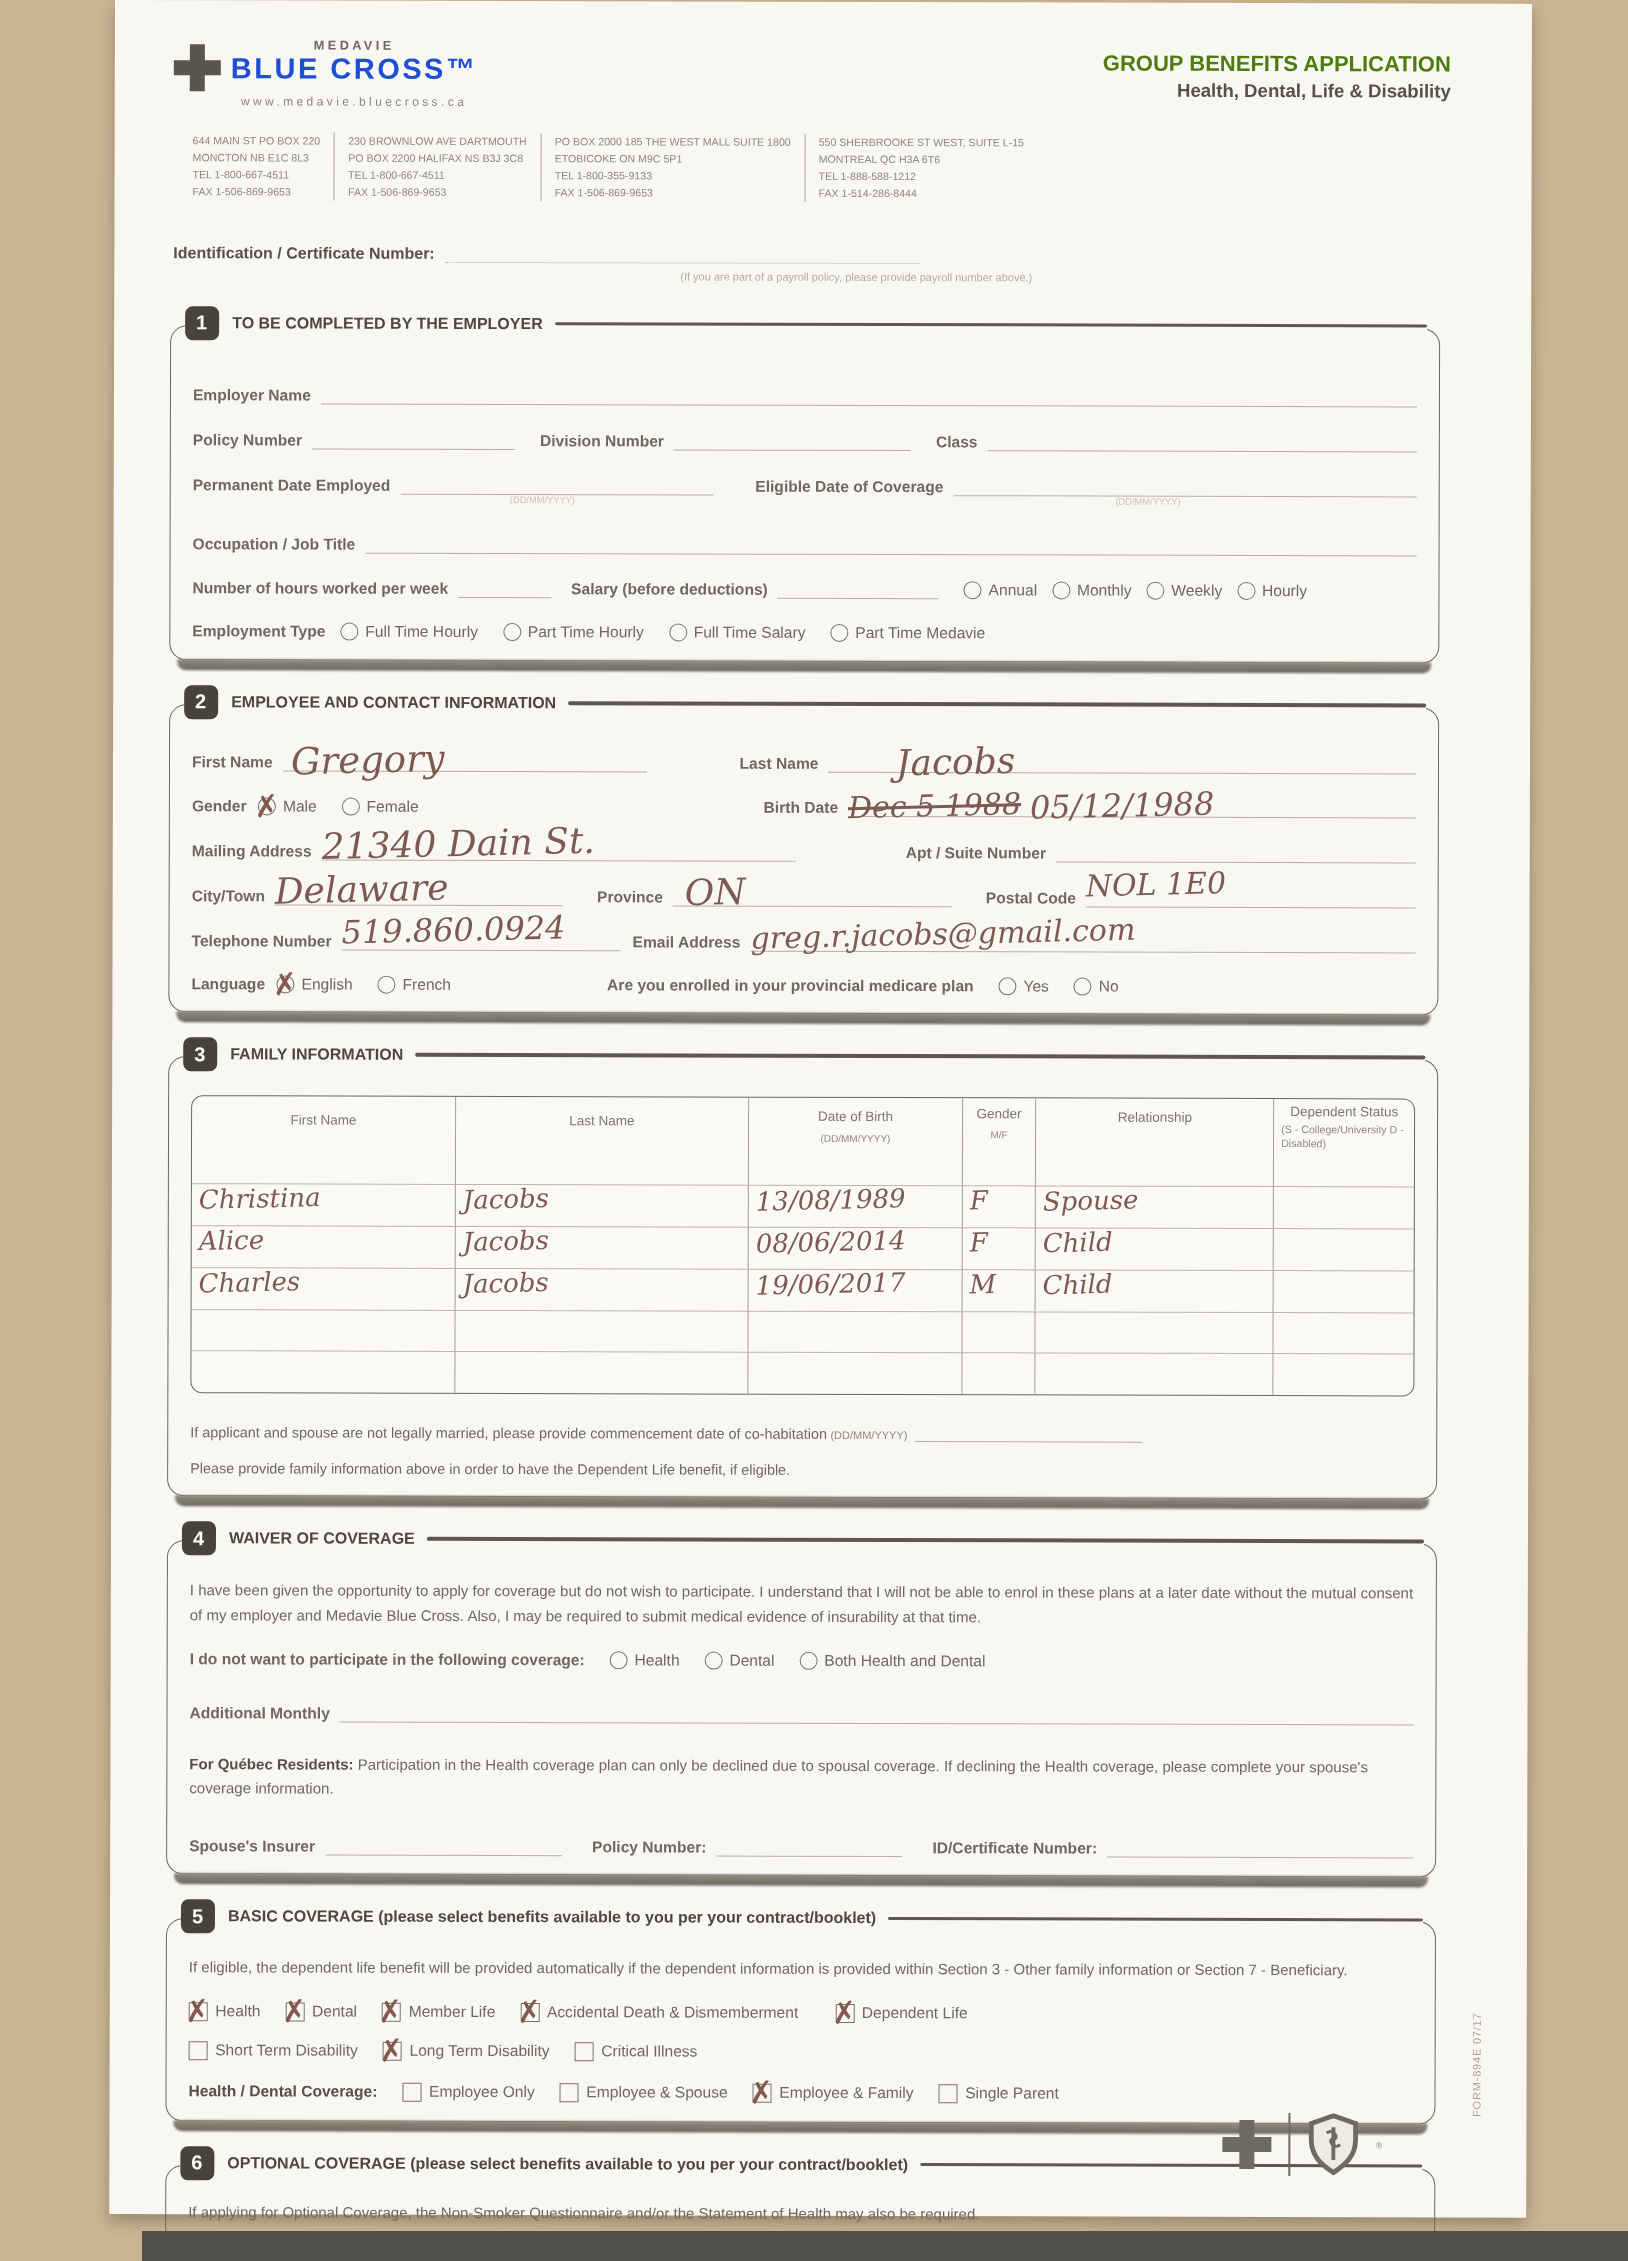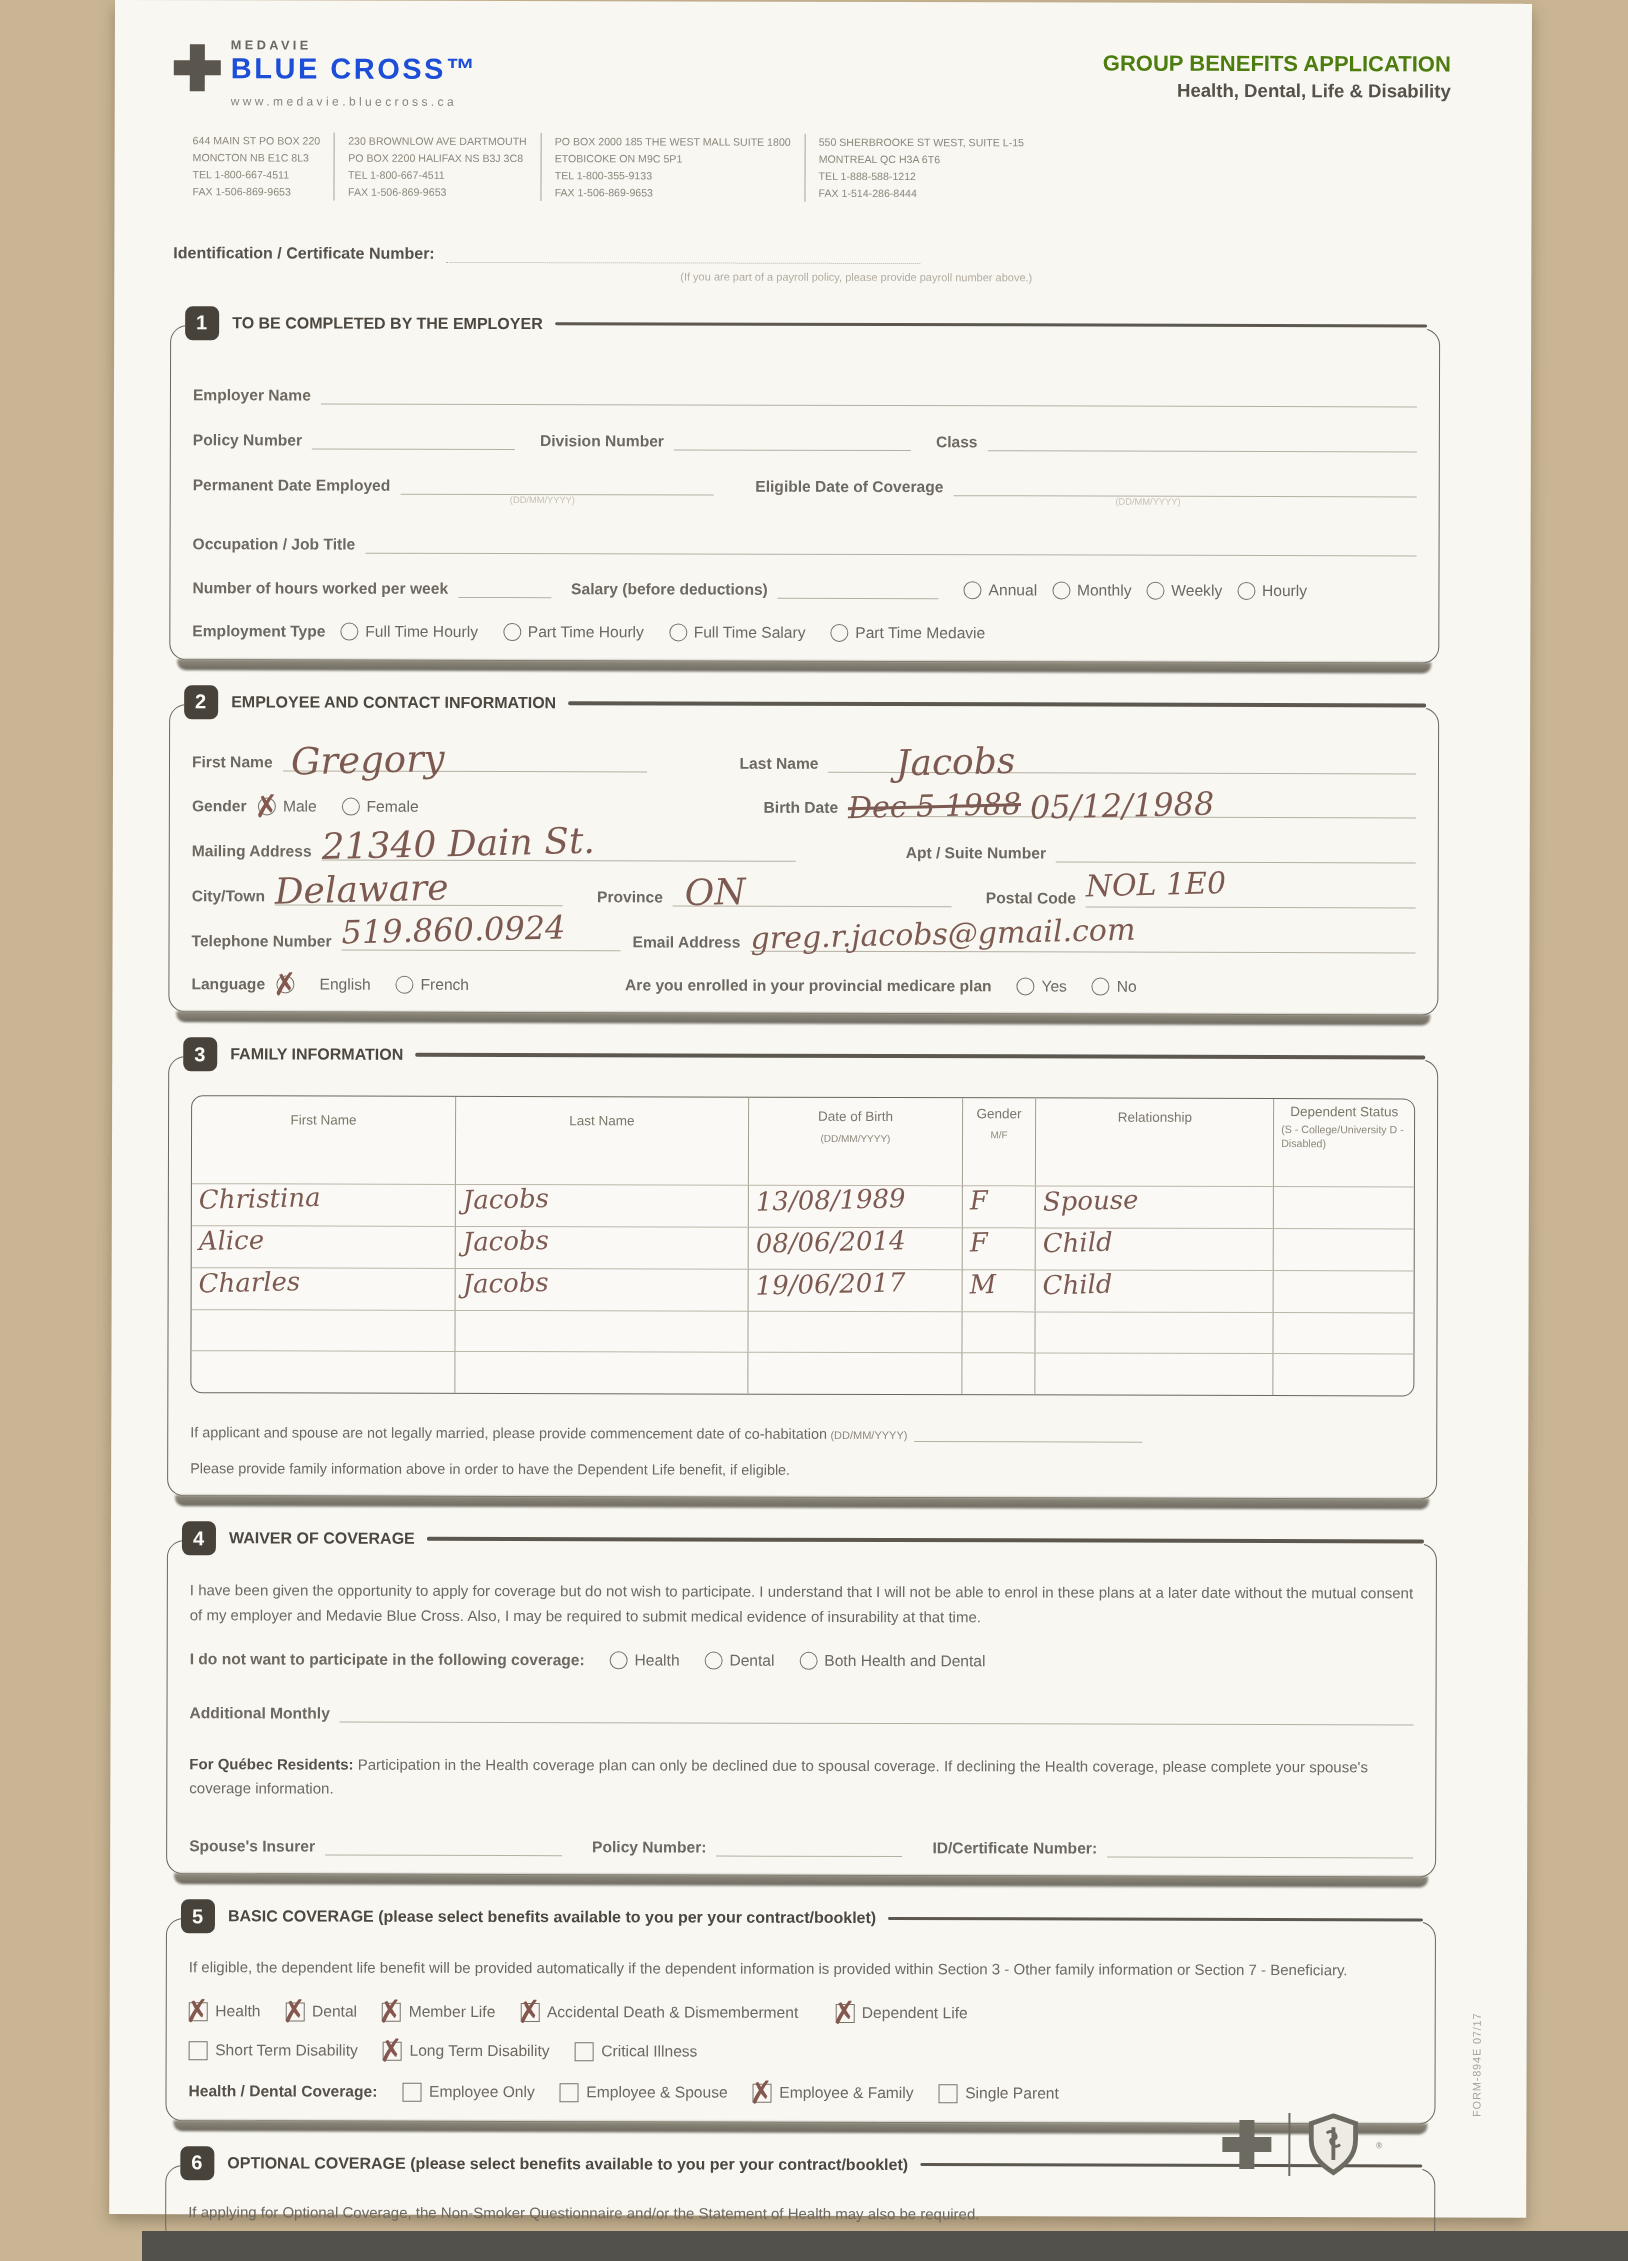--- a/index.html
+++ b/index.html
@@ -12,21 +12,21 @@
     background:#f8f7f2;box-shadow:0 6.8px 15px rgba(60,50,35,.35);
     transform:rotate(0.15deg);transform-origin:top left;color:#59554d;
   }
   .bottom-band{position:absolute;left:142px;top:2231px;width:1487px;height:30px;background:#53514c;}
   
   .hdr{display:flex;justify-content:space-between;align-items:flex-start;margin:39px 81px 0 59px;}
   .brand{display:flex;align-items:flex-start;}
   .plus{position:relative;width:47px;height:47px;margin-right:10px;margin-top:5px;}
   .plus::before{content:"";position:absolute;left:16px;top:0;width:15px;height:47px;background:#5a564d;}
   .plus::after{content:"";position:absolute;top:16px;left:0;width:47px;height:15px;background:#5a564d;}
-  .brand-txt{line-height:1;}
+  .brand-txt{line-height:1;text-align:center;}
   .brand-top{font-size:12.7px;font-weight:bold;letter-spacing:3.4px;color:#6b675e;}
   .brand-main{font-size:29px;font-weight:bold;letter-spacing:2.5px;color:#1d4ed8;margin-top:2.5px;}
   .brand-web{font-size:12px;letter-spacing:3.4px;color:#8a857a;margin-top:12px;}
   .title{text-align:right;line-height:1.35;margin-top:6.8px;}
   .title-1{font-size:22px;font-weight:bold;color:#4d7c0f;}
   .title-2{font-size:18.6px;font-weight:bold;color:#565249;}
   
   .addr{display:flex;margin:25px 85px 0 78px;font-size:10.6px;line-height:1.6;color:#8d887c;}
   .addr .col{padding:0 13.5px;}
   .addr .col:first-child{padding-left:0;}
@@ -283,21 +283,21 @@
       <span class="line" style="width:279px;">
         <span class="hw" style="font-size:32px;top:-10px;">519.860.0924</span>
       </span>
       <span class="lbl" style="margin-left:12px;">Email Address</span>
       <span class="line grow">
         <span class="hw" style="font-size:30px;top:-6.8px;">greg.r.jacobs@gmail.com</span>
       </span>
     </div>
     <div class="frow" style="align-items:center;">
       <span class="lbl">Language</span>
-      <span class="opt" style="margin-left:1.7px;gap:18px;">
+      <span class="opt" style="margin-left:1.7px;">
           <span class="rb checked"></span>
           <span>English</span>
         </span>
       <span class="opt">
           <span class="rb"></span>
           <span>French</span>
         </span>
       <span class="lbl" style="margin-left:156px;">Are you enrolled in your provincial medicare plan</span>
       <span class="opt tight">
           <span class="rb"></span>

